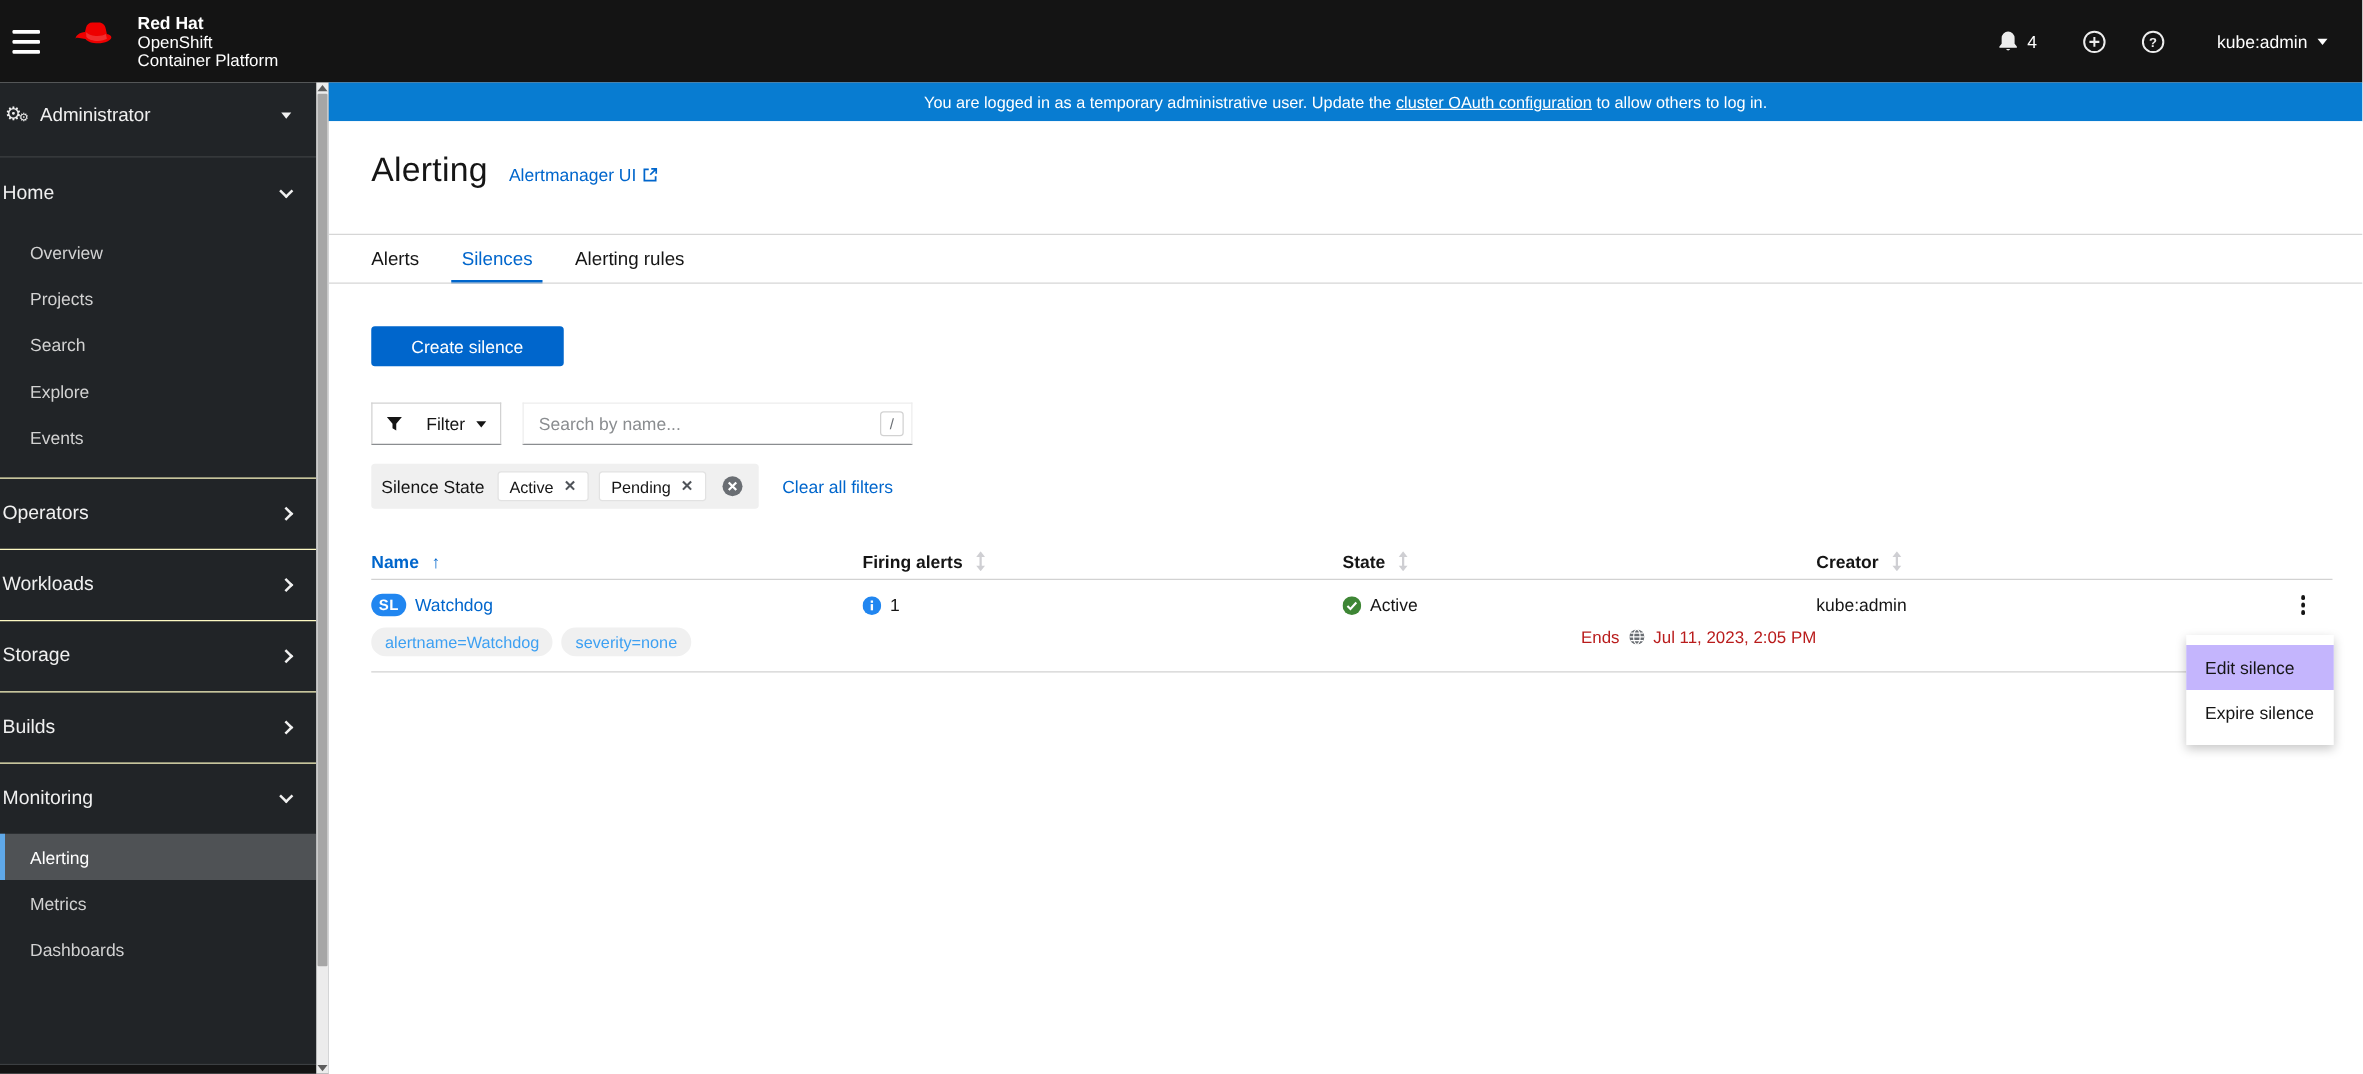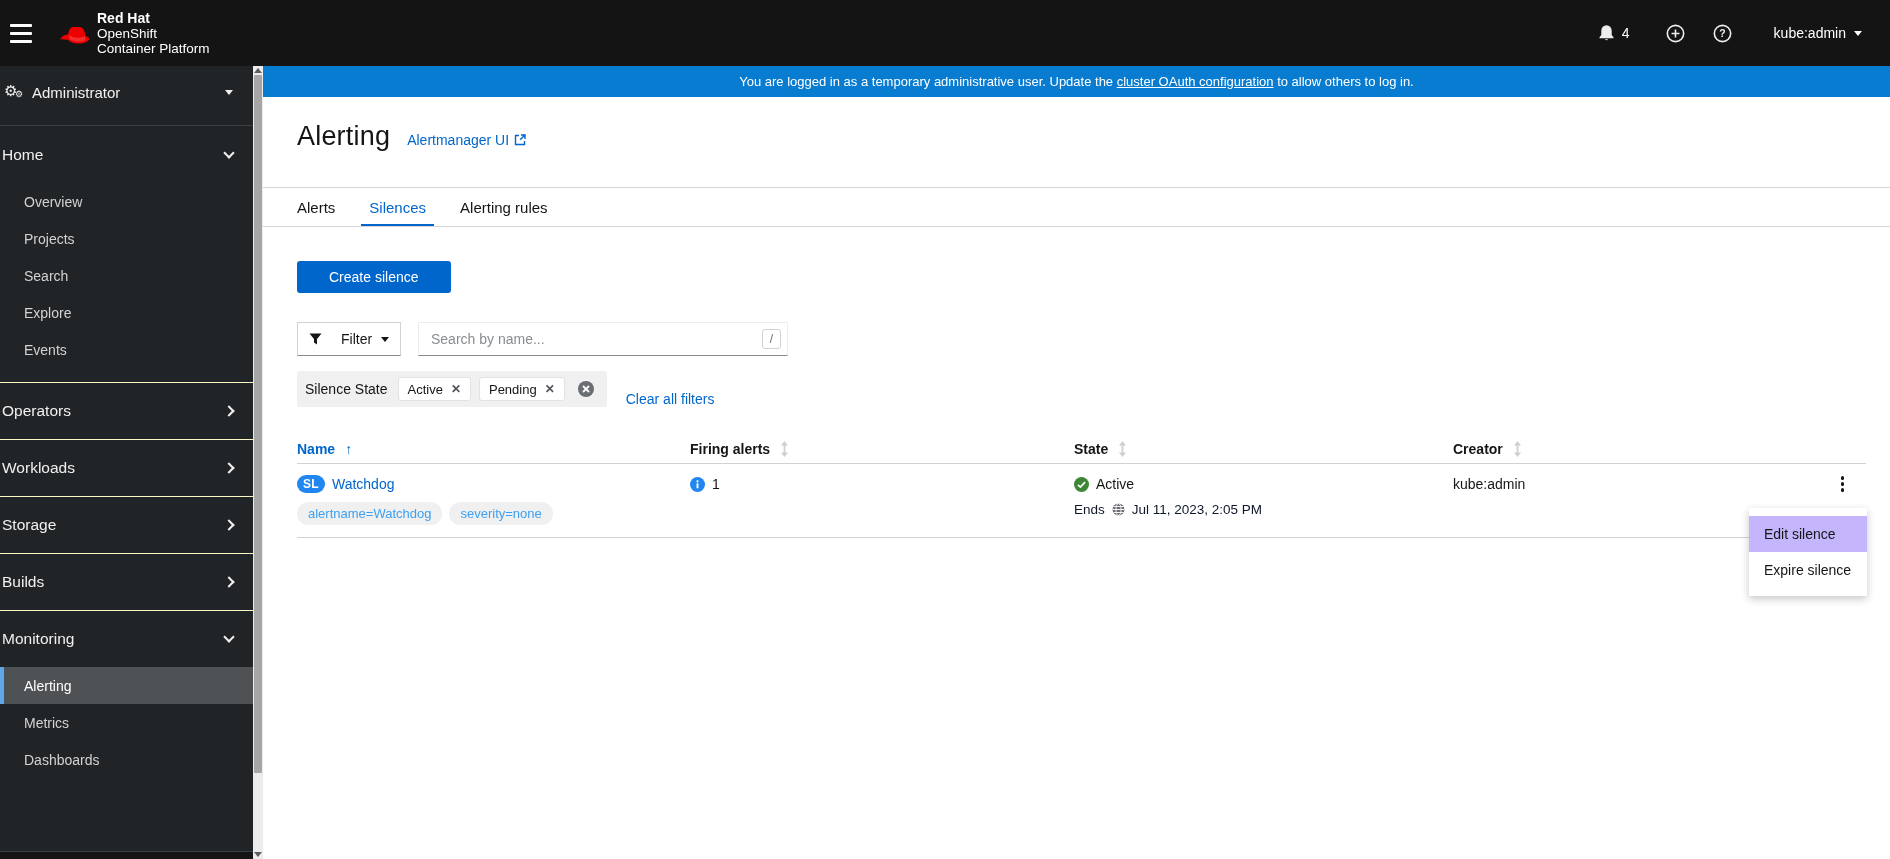--- a/index.html
+++ b/index.html
@@ -13,21 +13,21 @@
   }
 
   
   .masthead {
     position: absolute; top: 0; left: 0; width: 1890px; height: 66px;
     background: #141414; color: #fff;
     display: flex; align-items: center;
   }
   .hamburger { margin-left: 10px; width: 34px; height: 34px; display: flex; flex-direction: column; justify-content: center; gap: 5px; cursor: pointer; }
   .hamburger span { display: block; width: 22px; height: 3px; background: #fff; border-radius: 1px; }
-  .brand { display: flex; align-items: center; margin-left: 16px; gap: 7px; }
+  .brand { display: flex; align-items: flex-start; margin-left: 16px; gap: 20px; }
   .fedora { margin-top: 6px; }
   .brand-text { line-height: 15px; font-size: 13.5px; color: #fff; }
   .brand-text .b1 { font-weight: bold; font-size: 14px; }
   .mast-right { margin-left: auto; display: flex; align-items: center; padding-right: 28px; }
   .mast-icon { display: flex; align-items: center; cursor: pointer; }
   .grid-icon { display: grid; grid-template-columns: repeat(3, 5px); grid-template-rows: repeat(3, 5px); gap: 2px; }
   .grid-icon i { background: #ededed; }
   .bell-group { margin-left: 38px; display: flex; align-items: center; gap: 7px; font-size: 14px; color: #fff; }
   .plus-icon { margin-left: 36px; }
   .help-icon { margin-left: 28px; }
@@ -96,52 +96,52 @@
   .toolbar { position: absolute; top: 225px; left: 34px; display: flex; gap: 17px; }
   .filter-toggle {
     width: 104px; height: 34px; background: #fff;
     border: 1px solid #d2d2d2; border-bottom-color: #8a8d90;
     display: flex; align-items: center; padding: 0 11px; font-size: 14px; cursor: pointer;
   }
   .filter-toggle .flabel { margin-left: 19px; text-align: right; }
   .filter-toggle .caret-down { margin-left: auto; border-top-color: #151515; }
   .search-wrap { position: relative; }
   .search-input {
-    width: 370px; height: 34px; border: 1px solid #ededed; border-bottom-color: #8a8d90;
+    width: 312px; height: 34px; border: 1px solid #ededed; border-bottom-color: #8a8d90;
     padding: 0 34px 0 12px; font-size: 14px; color: #151515; font-family: "Liberation Sans", sans-serif; outline: none;
   }
   .search-input::placeholder { color: #8a8d90; }
   .kbd-hint {
     position: absolute; right: 7px; top: 7px; width: 19px; height: 20px;
     border: 1px solid #d2d2d2; border-radius: 3px; font-size: 12px; color: #6a6e73;
     display: flex; align-items: center; justify-content: center; background: #fff;
   }
 
-  .chip-row { position: absolute; top: 274px; left: 34px; display: flex; align-items: flex-end; }
+  .chip-row { position: absolute; top: 274px; left: 34px; display: flex; align-items: center; }
   .chip-group { background: #f0f0f0; border-radius: 3px; height: 36px; display: flex; align-items: center; padding: 0 12px 0 8px; gap: 8px; }
   .chip-group-label { font-size: 14px; color: #151515; margin-right: 2px; }
   .chip { background: #fff; border: 1px solid #e2e2e2; border-radius: 3px; height: 24px; display: flex; align-items: center; gap: 8px; padding: 0 9px; font-size: 13px; color: #151515; }
   .chip .x { color: #50545a; font-size: 12px; font-weight: bold; cursor: pointer; }
   .times-circle { margin-left: 4px; cursor: pointer; display: flex; }
   .clear-link { margin-left: 19px; font-size: 14px; color: #0066cc; text-decoration: none; cursor: pointer; }
 
   
   .table { position: absolute; top: 337px; left: 34px; right: 24px; }
   .trow { display: grid; grid-template-columns: 393px 384px 379px 334px 1fr; }
   .thead { height: 30px; border-bottom: 1px solid #d2d2d2; }
   .th { font-size: 14px; font-weight: bold; color: #151515; display: flex; align-items: center; gap: 10px; }
   .th.sorted { color: #0066cc; }
   .sort-asc { color: #0066cc; font-size: 14px; font-weight: bold; }
   .tbody-row { padding-top: 10px; padding-bottom: 12px; border-bottom: 1px solid #d2d2d2; }
   .cell-line1 { display: flex; align-items: center; gap: 7px; font-size: 14px; color: #151515; height: 20px; }
   .cell-line2 { display: flex; align-items: center; gap: 7px; margin-top: 8px; }
   .badge-sl { background: #2186f0; color: #fff; font-size: 12px; font-weight: bold; border-radius: 10px; padding: 2px 6px; letter-spacing: 0.3px; }
   .row-link { color: #0066cc; text-decoration: none; cursor: pointer; }
   .label-chip { background: #f0f0f0; color: #3da0f2; font-size: 13px; border-radius: 12px; padding: 4px 11px; cursor: pointer; }
-  .muted { color: #0f172a; font-size: 13.5px; }
+  .muted { color: #b91c1c; font-size: 13.5px; justify-content: flex-end; }
   .kebab-cell { display: flex; justify-content: flex-end; padding-right: 16px; }
   .kebab { display: flex; flex-direction: column; gap: 2.5px; padding: 4px 6px; cursor: pointer; }
   .kebab i { width: 3.5px; height: 3.5px; border-radius: 50%; background: #151515; }
 
   
   .dropdown {
     position: absolute; left: 1749px; top: 508px; width: 118px;
     background: #fff; box-shadow: 0 3px 8px rgba(0,0,0,0.22); padding: 8px 0; z-index: 10;
   }
   .dropdown .item { height: 36px; display: flex; align-items: center; padding: 0 15px; font-size: 14px; color: #151515; white-space: nowrap; cursor: pointer; }

